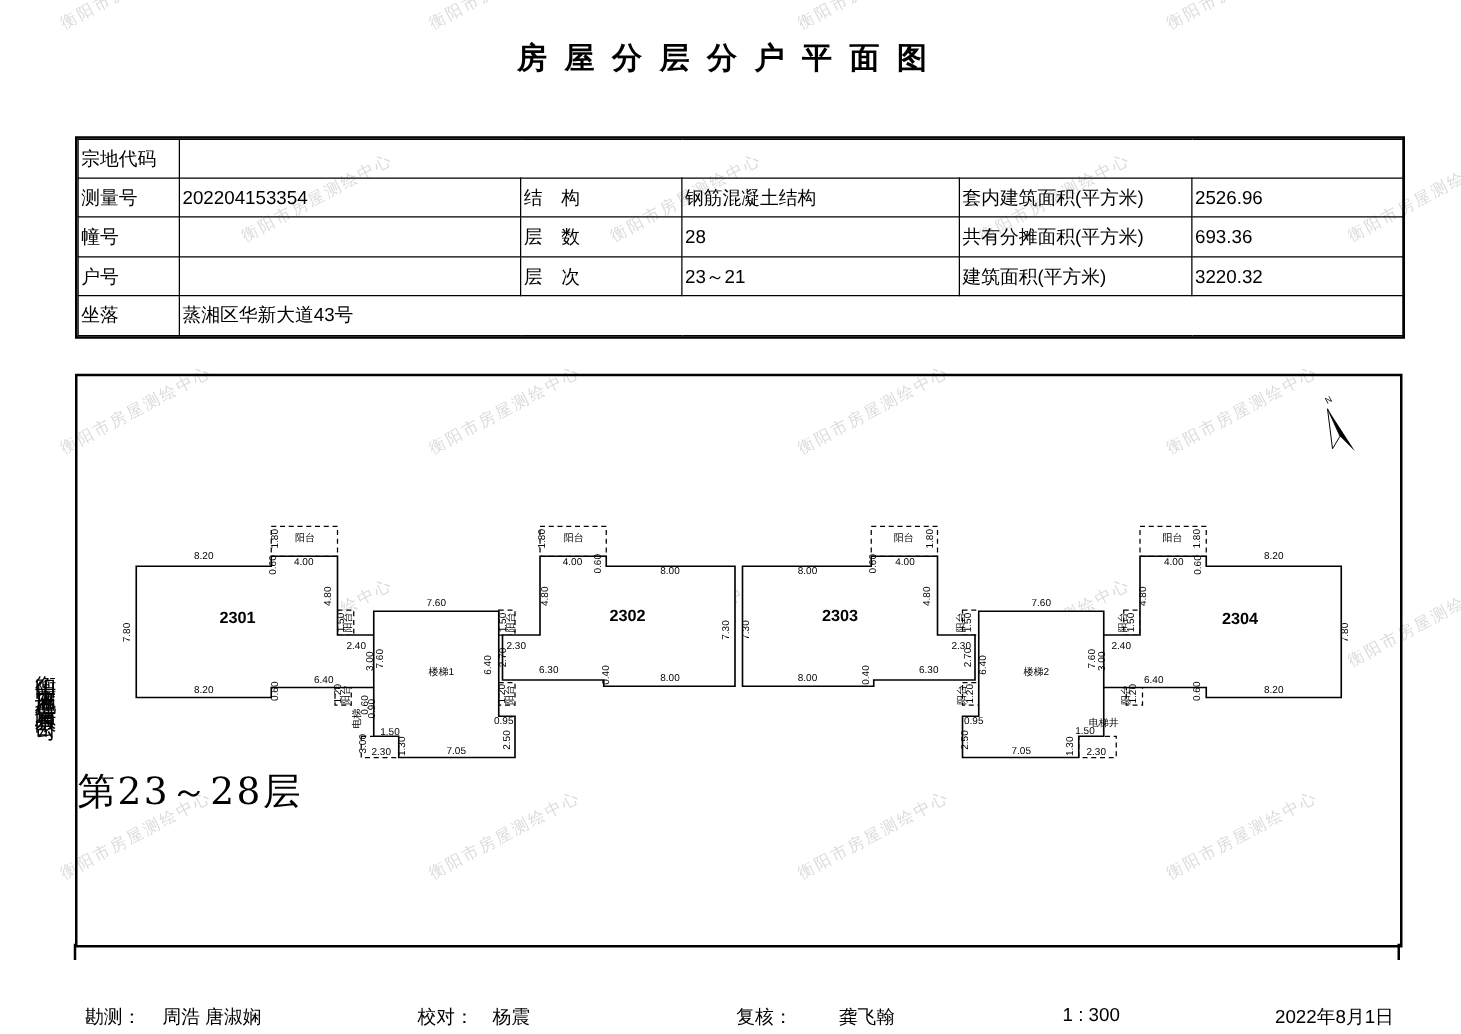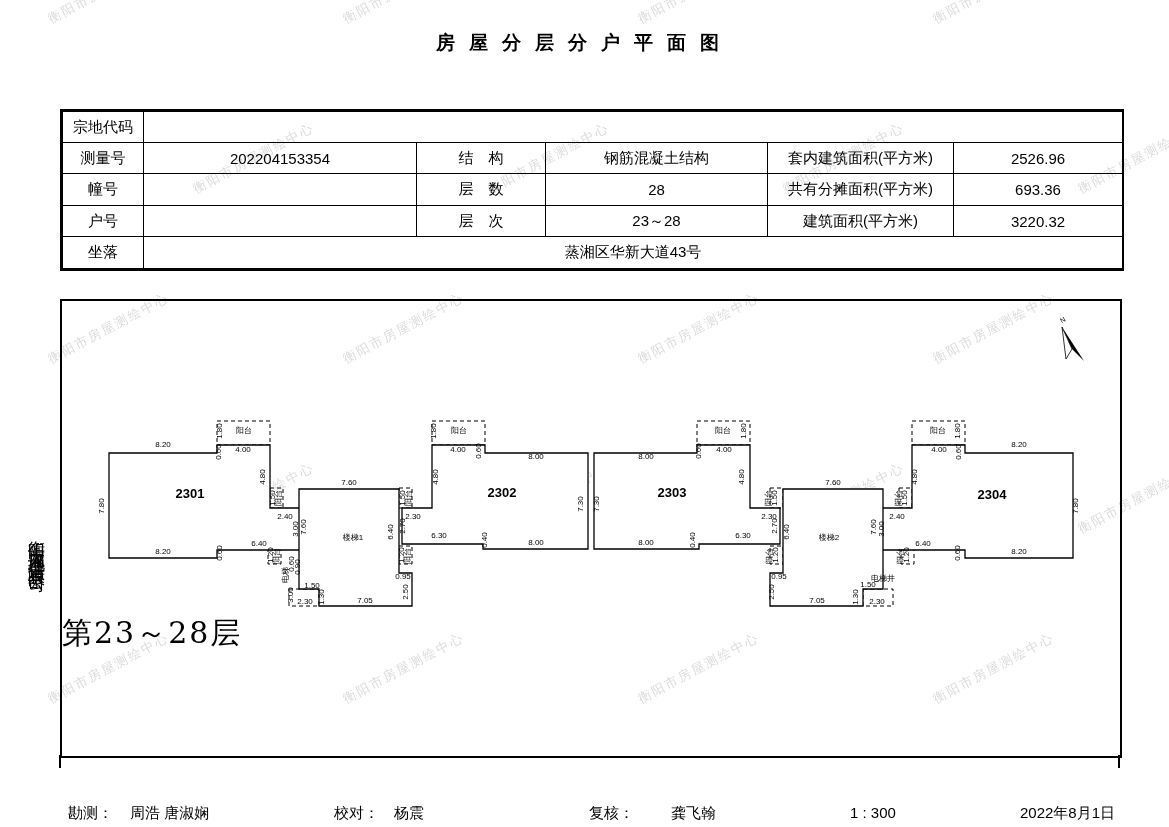--- a/index.html
+++ b/index.html
@@ -4,25 +4,25 @@
 <style>
   html,body{margin:0;padding:0;}
   body{width:1169px;height:827px;position:relative;background:#fff;overflow:hidden;
        font-family:"Liberation Sans",sans-serif;color:#000;}
   
   #wm-layer{position:absolute;inset:0;z-index:0;pointer-events:none;}
   .wm{position:absolute;font-size:13px;letter-spacing:2px;color:#bdbdbd;opacity:.55;
       transform:rotate(-28deg);transform-origin:left top;white-space:nowrap;}
   
   #title{position:absolute;left:0;right:0;top:30px;text-align:center;z-index:2;
-         font-size:19px;font-weight:bold;letter-spacing:14px;}
+         font-size:24px;font-weight:bold;letter-spacing:14px;}
   
   #info-wrap{position:absolute;left:60px;top:109px;width:1060px;z-index:2;border:2px solid #000;}
   table#info{border-collapse:collapse;table-layout:fixed;width:100%;background:transparent;}
-  #info td{border:1px solid #000;font-size:15px;text-align:center;vertical-align:middle;
+  #info td{border:1px solid #000;font-size:15px;text-align:left;vertical-align:middle;
            padding:0 2px;overflow:hidden;white-space:nowrap;}
   #info tr{height:31px;}
   #info tr.tall{height:32px;}
   
   #plan-box{position:absolute;left:60px;top:299px;width:1058px;height:455px;z-index:2;
             border:2px solid #000;}
   #plan-svg{position:absolute;left:0;top:0;}
   #plan-svg text{fill:#000;font-family:"Liberation Sans",sans-serif;}
   #plan-svg .dim{font-size:8px;}
   #caption{position:absolute;left:0;width:1058px;top:312px;text-align:left;z-index:3;
@@ -91,21 +91,21 @@
       <td></td>
       <td>层　数</td>
       <td>28</td>
       <td>共有分摊面积(平方米)</td>
       <td>693.36</td>
     </tr>
     <tr>
       <td>户号</td>
       <td></td>
       <td>层　次</td>
-      <td>23～28</td>
+      <td>23～21</td>
       <td>建筑面积(平方米)</td>
       <td>3220.32</td>
     </tr>
     <tr class="tall">
       <td>坐落</td>
       <td colspan="5">蒸湘区华新大道43号</td>
     </tr>
   </tbody>
     </table>
 </div>

